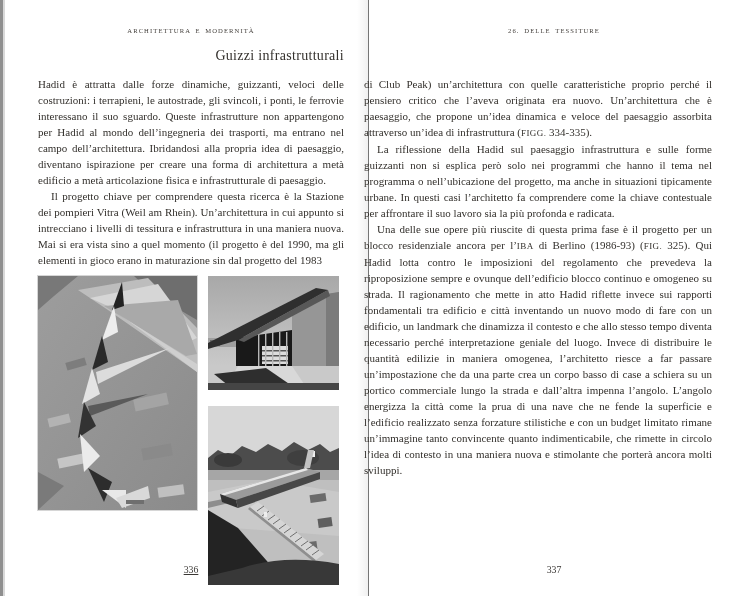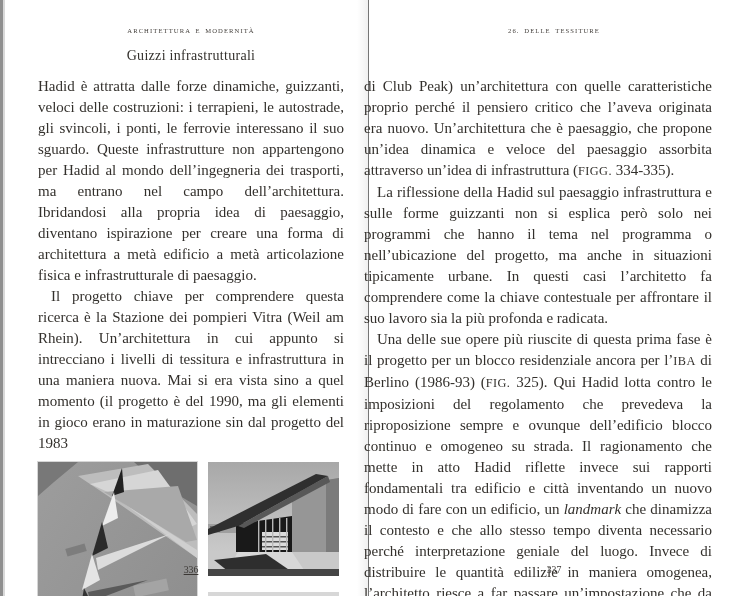--- a/index.html
+++ b/index.html
@@ -10,32 +10,32 @@
   .book-edge-soft{position:absolute;left:3px;top:0;width:2px;height:596px;background:#d9d9d9;}
   .spine-shade{position:absolute;left:357px;top:0;width:11px;height:596px;
                background:linear-gradient(to right,rgba(0,0,0,0),rgba(0,0,0,0.06));}
   .spine{position:absolute;left:368px;top:0;width:1px;height:596px;background:var(--spine,#757575);}
 
   .running-head{position:absolute;top:27px;font-size:6.6px;letter-spacing:1.1px;word-spacing:2px;
                 text-align:center;color:#45413d;}
   .running-head.left{left:38px;width:306px;}
   .running-head.right{left:380px;width:348px;}
 
-  .section-title{position:absolute;top:48px;left:38px;width:306px;margin:0;text-align:center;
+  .section-title{position:absolute;top:48px;left:38px;width:306px;margin:0;text-align:right;
                  font-size:14px;font-weight:400;letter-spacing:.3px;}
 
   .flow{position:absolute;top:76px;}
   .flow.left{left:38px;width:306px;}
   .flow.right{left:364px;width:348px;}
 
-  .body-text{font-size:15px;line-height:21px;text-align:justify;hyphens:auto;}
+  .body-text{font-size:11px;line-height:16px;text-align:justify;hyphens:auto;}
   .para{margin:0;}
   .para.indent{text-indent:13px;}
   .smallcaps{font-size:0.82em;letter-spacing:.4px;}
-  .italic{font-style:italic;}
+  .italic{}
 
   .figures-row{display:flex;margin-top:8px;}
   .fig-col-a{width:159px;}
   .fig-col-b{width:131px;margin-left:11px;}
   figure{margin:0;padding:0;line-height:0;}
   .fig-334 svg{outline:1px solid #d6d6d6;}
   .fig-336{margin-top:16px;}
 
   .captions{margin-top:35px;width:162px;font-size:8.4px;line-height:9.9px;}
   .caption{margin:0;text-align:justify;}

